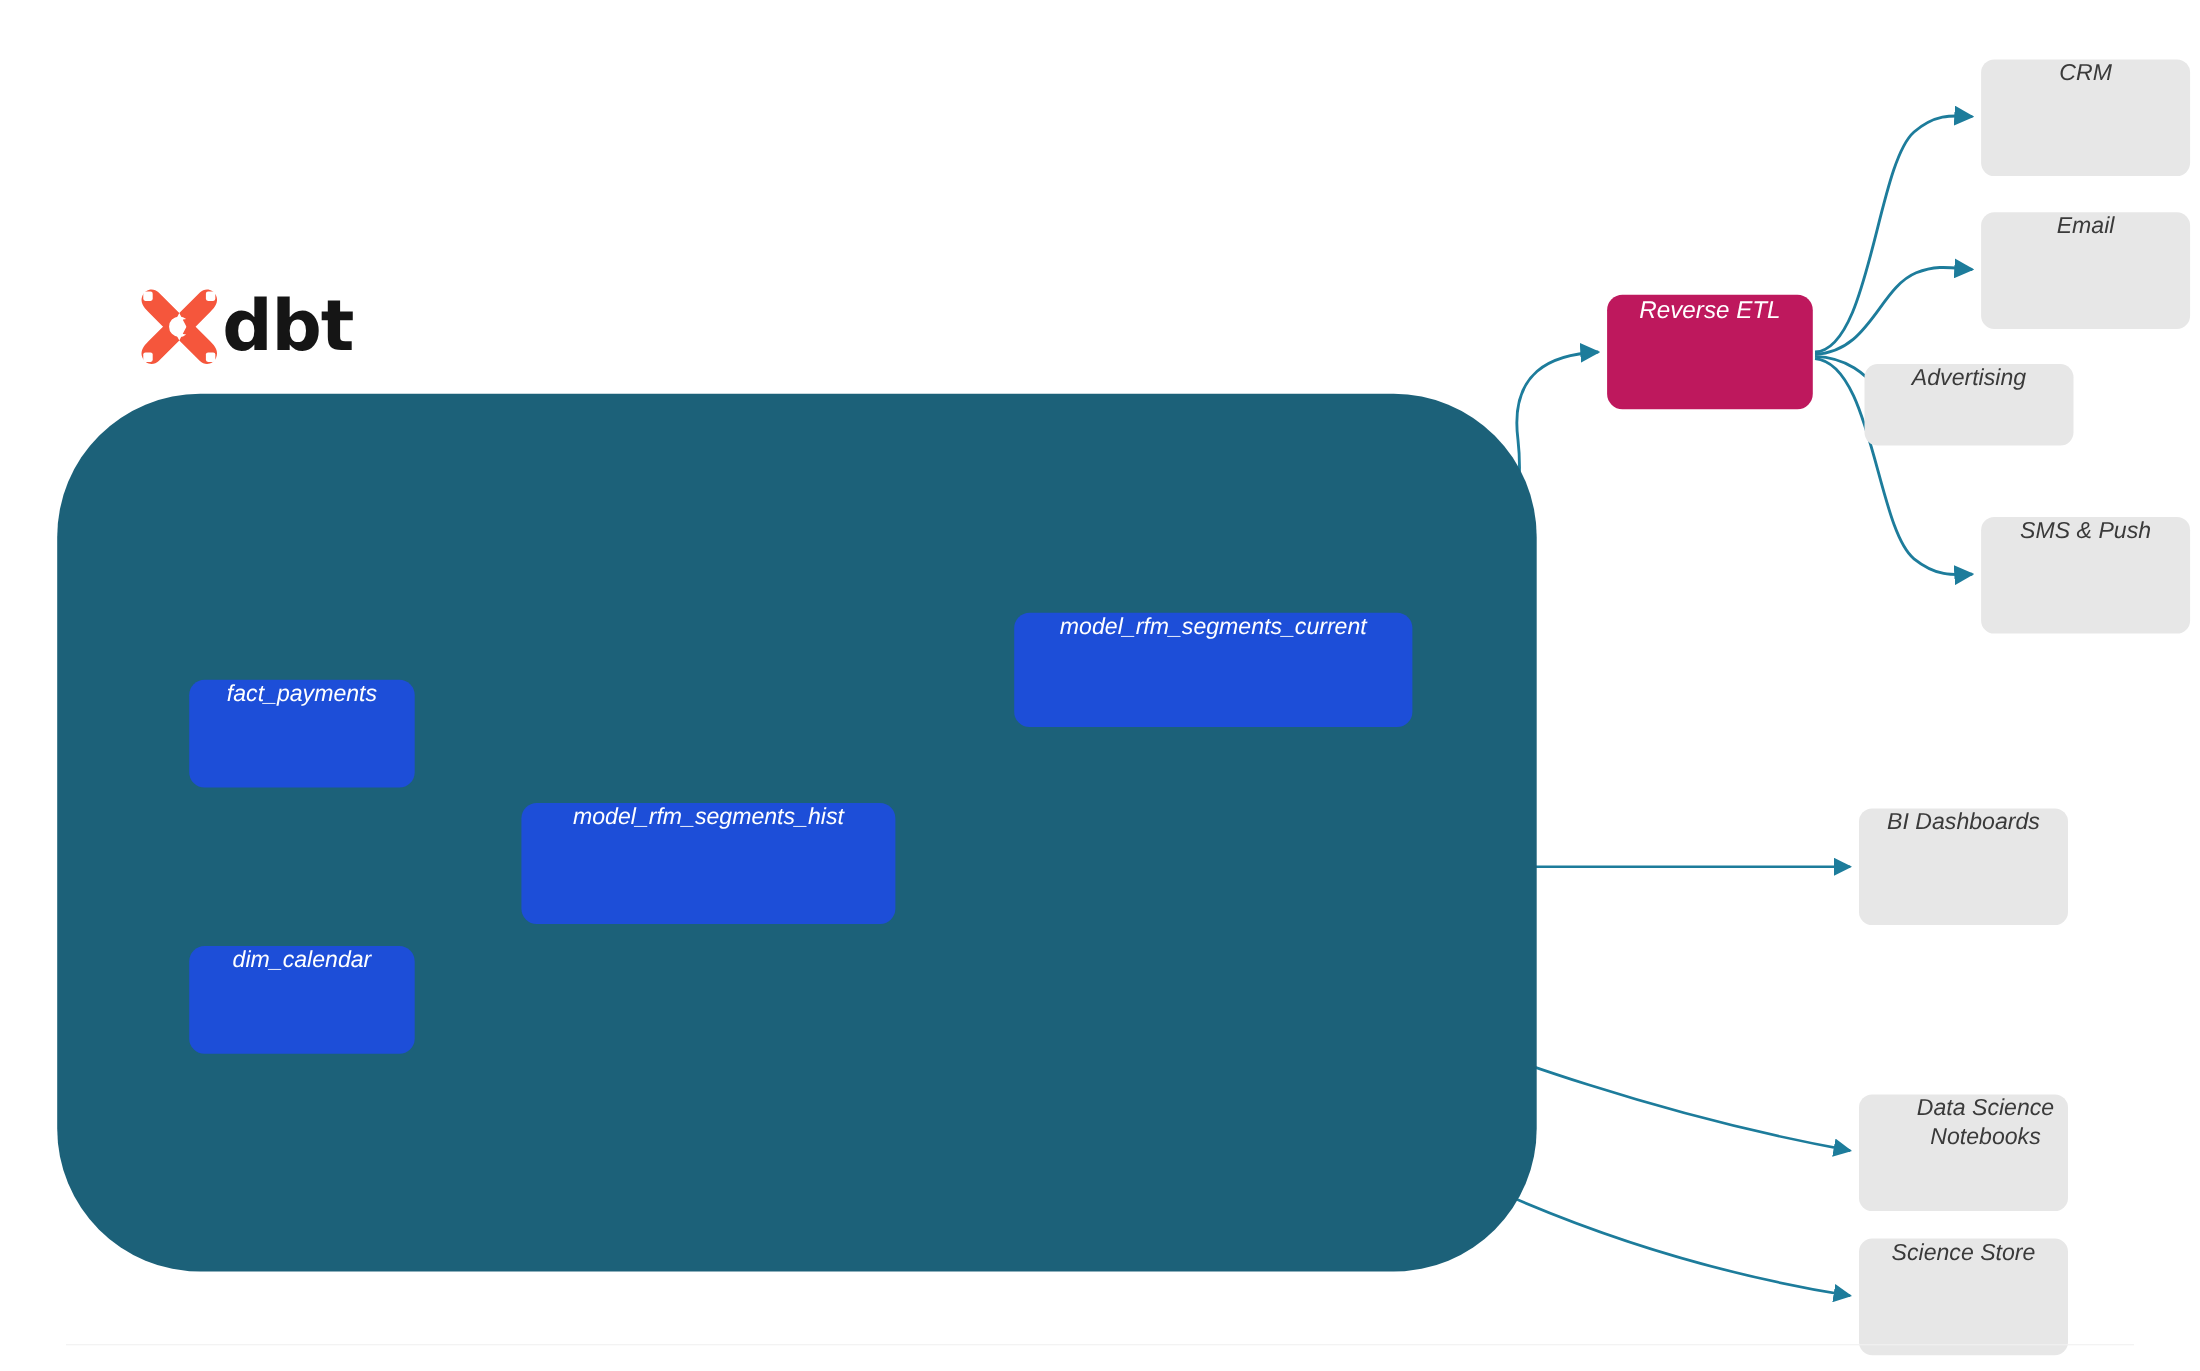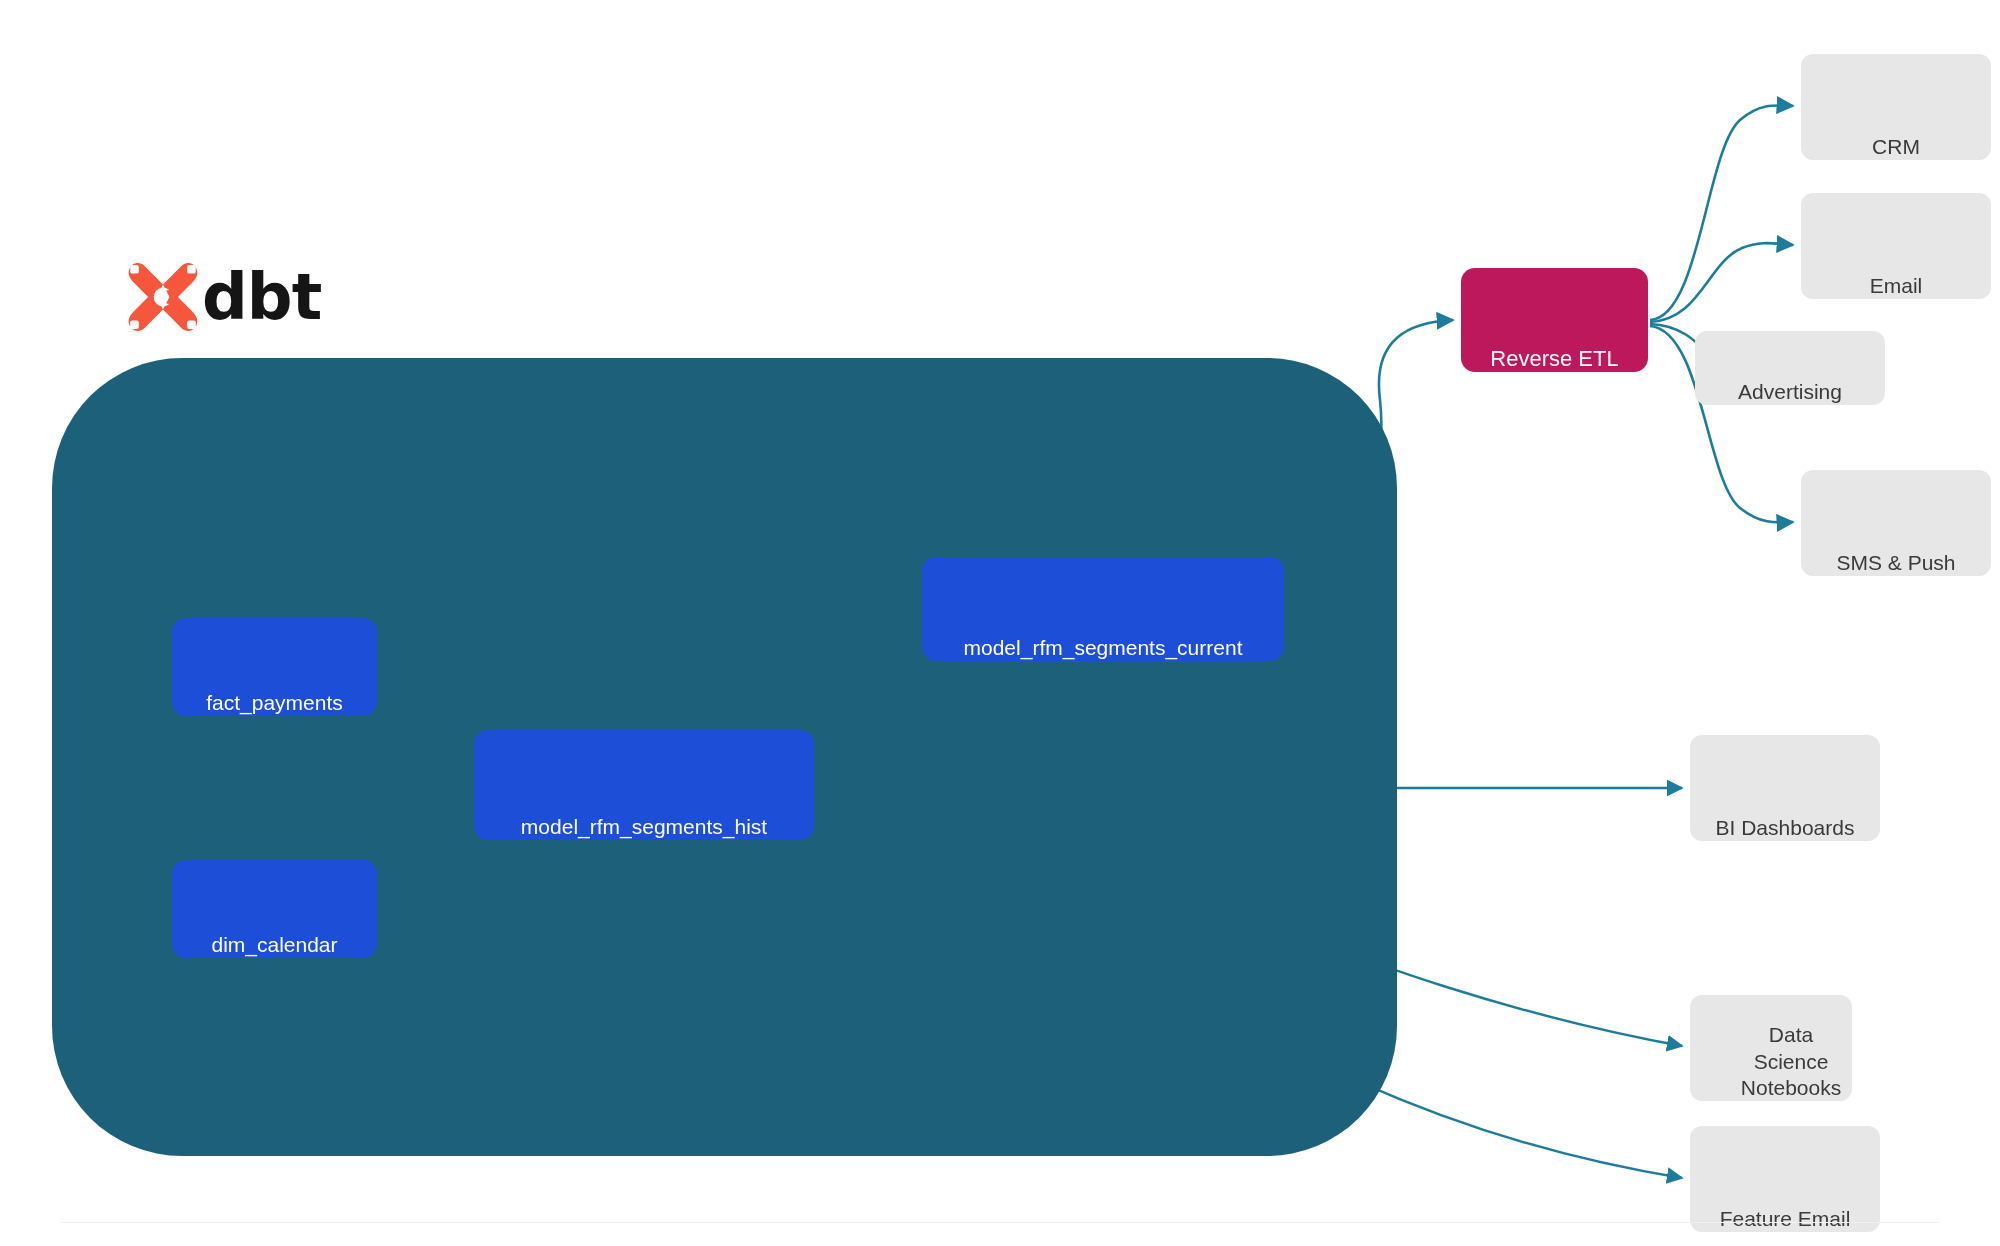--- a/index.html
+++ b/index.html
@@ -58,25 +58,26 @@
     height: 798px;
     background: #1C6179;
     border-radius: 130px;
   }
 
   
   .node {
     position: absolute;
     box-sizing: border-box;
     display: flex;
-    align-items: flex-end;
+    align-items: flex-start;
     justify-content: center;
     text-align: center;
     border-radius: 14px;
     line-height: 1.25;
+    font-style: italic;
   }
   .node-model {
     background: #1d4ed8;
     color: #ffffff;
     font-size: 21px;
     padding: 0 18px;
   }
   .node-green {
     background: #be185d;
     color: #ffffff;
@@ -186,23 +187,23 @@
   </div>
 
   <div class="node node-gray" style="left:1801px; top:470px; width:190px; height:106px;">
     <span>SMS &amp; Push</span>
   </div>
 
   <div class="node node-gray" style="left:1690px; top:735px; width:190px; height:106px;">
     <span>BI Dashboards</span>
   </div>
 
-  <div class="node node-gray" style="left:1690px; top:995px; width:162px; height:106px;padding-left:40px;">
+  <div class="node node-gray" style="left:1690px; top:995px; width:190px; height:106px;padding-left:40px;">
     <span>Data Science Notebooks</span>
   </div>
 
   <div class="node node-gray" style="left:1690px; top:1126px; width:190px; height:106px;">
-    <span>Feature Email</span>
+    <span>Science Store</span>
   </div>
 
   <div class="divider-bottom"></div>
 
 </div>
 
 </body></html>

